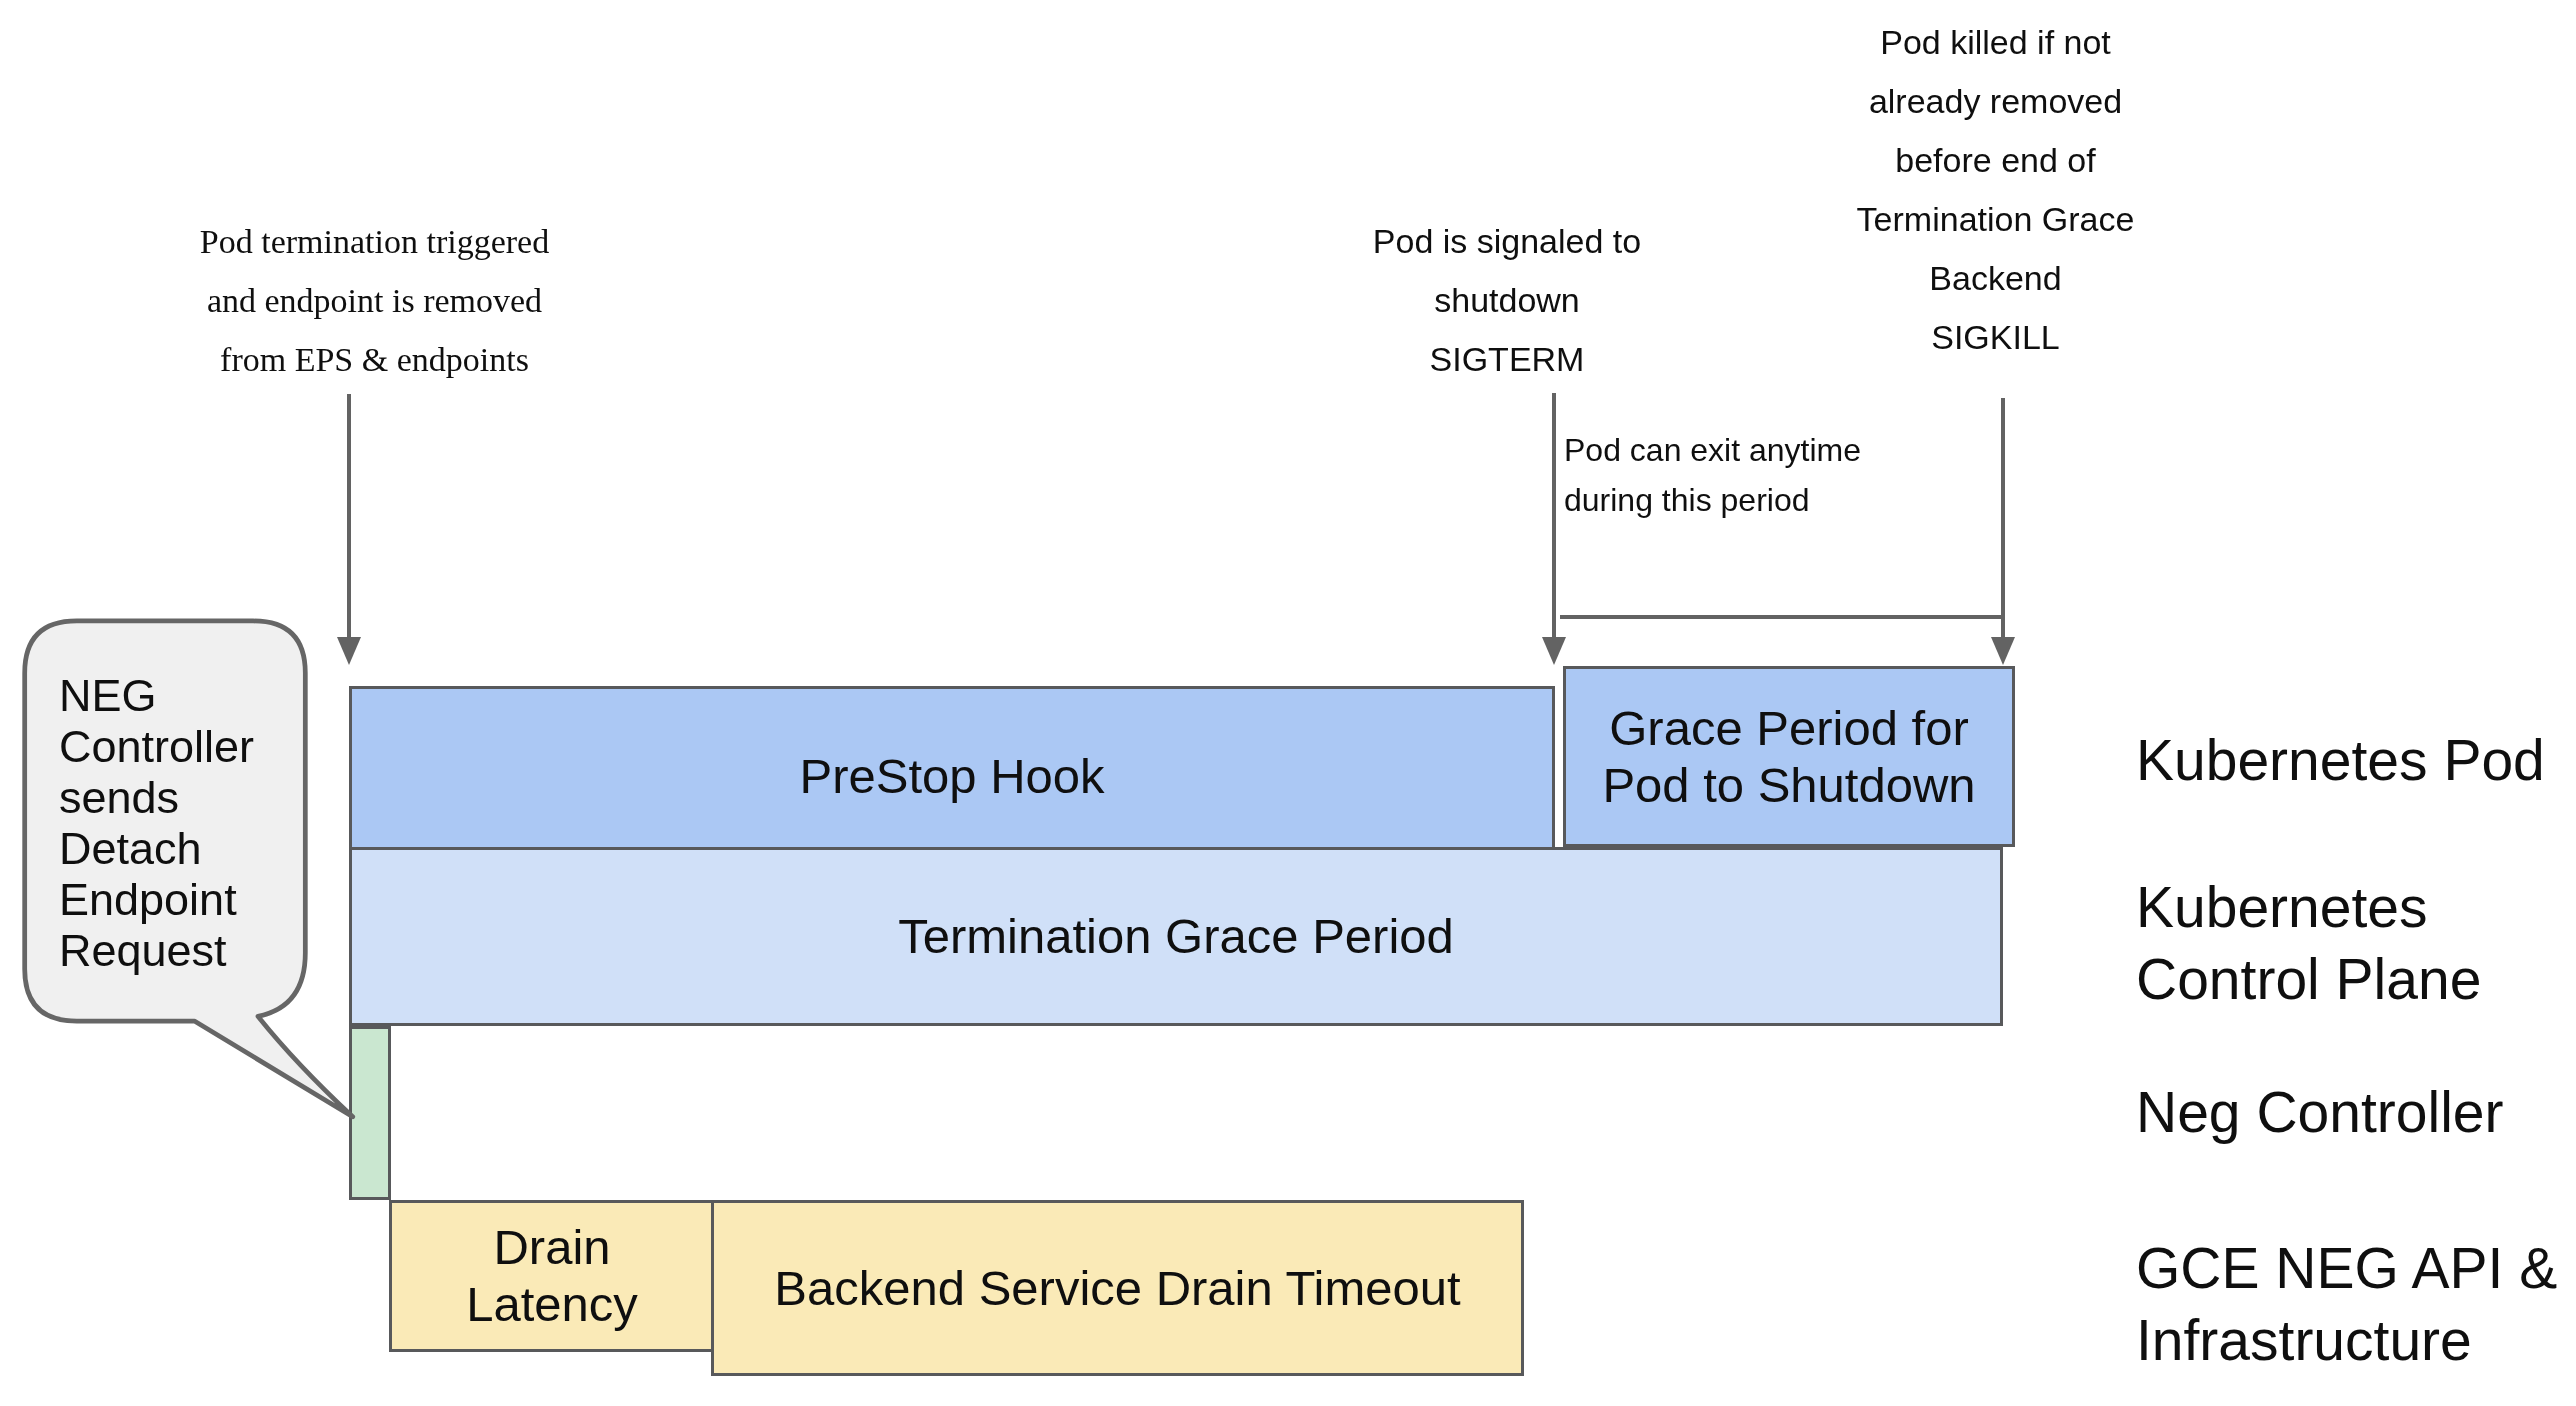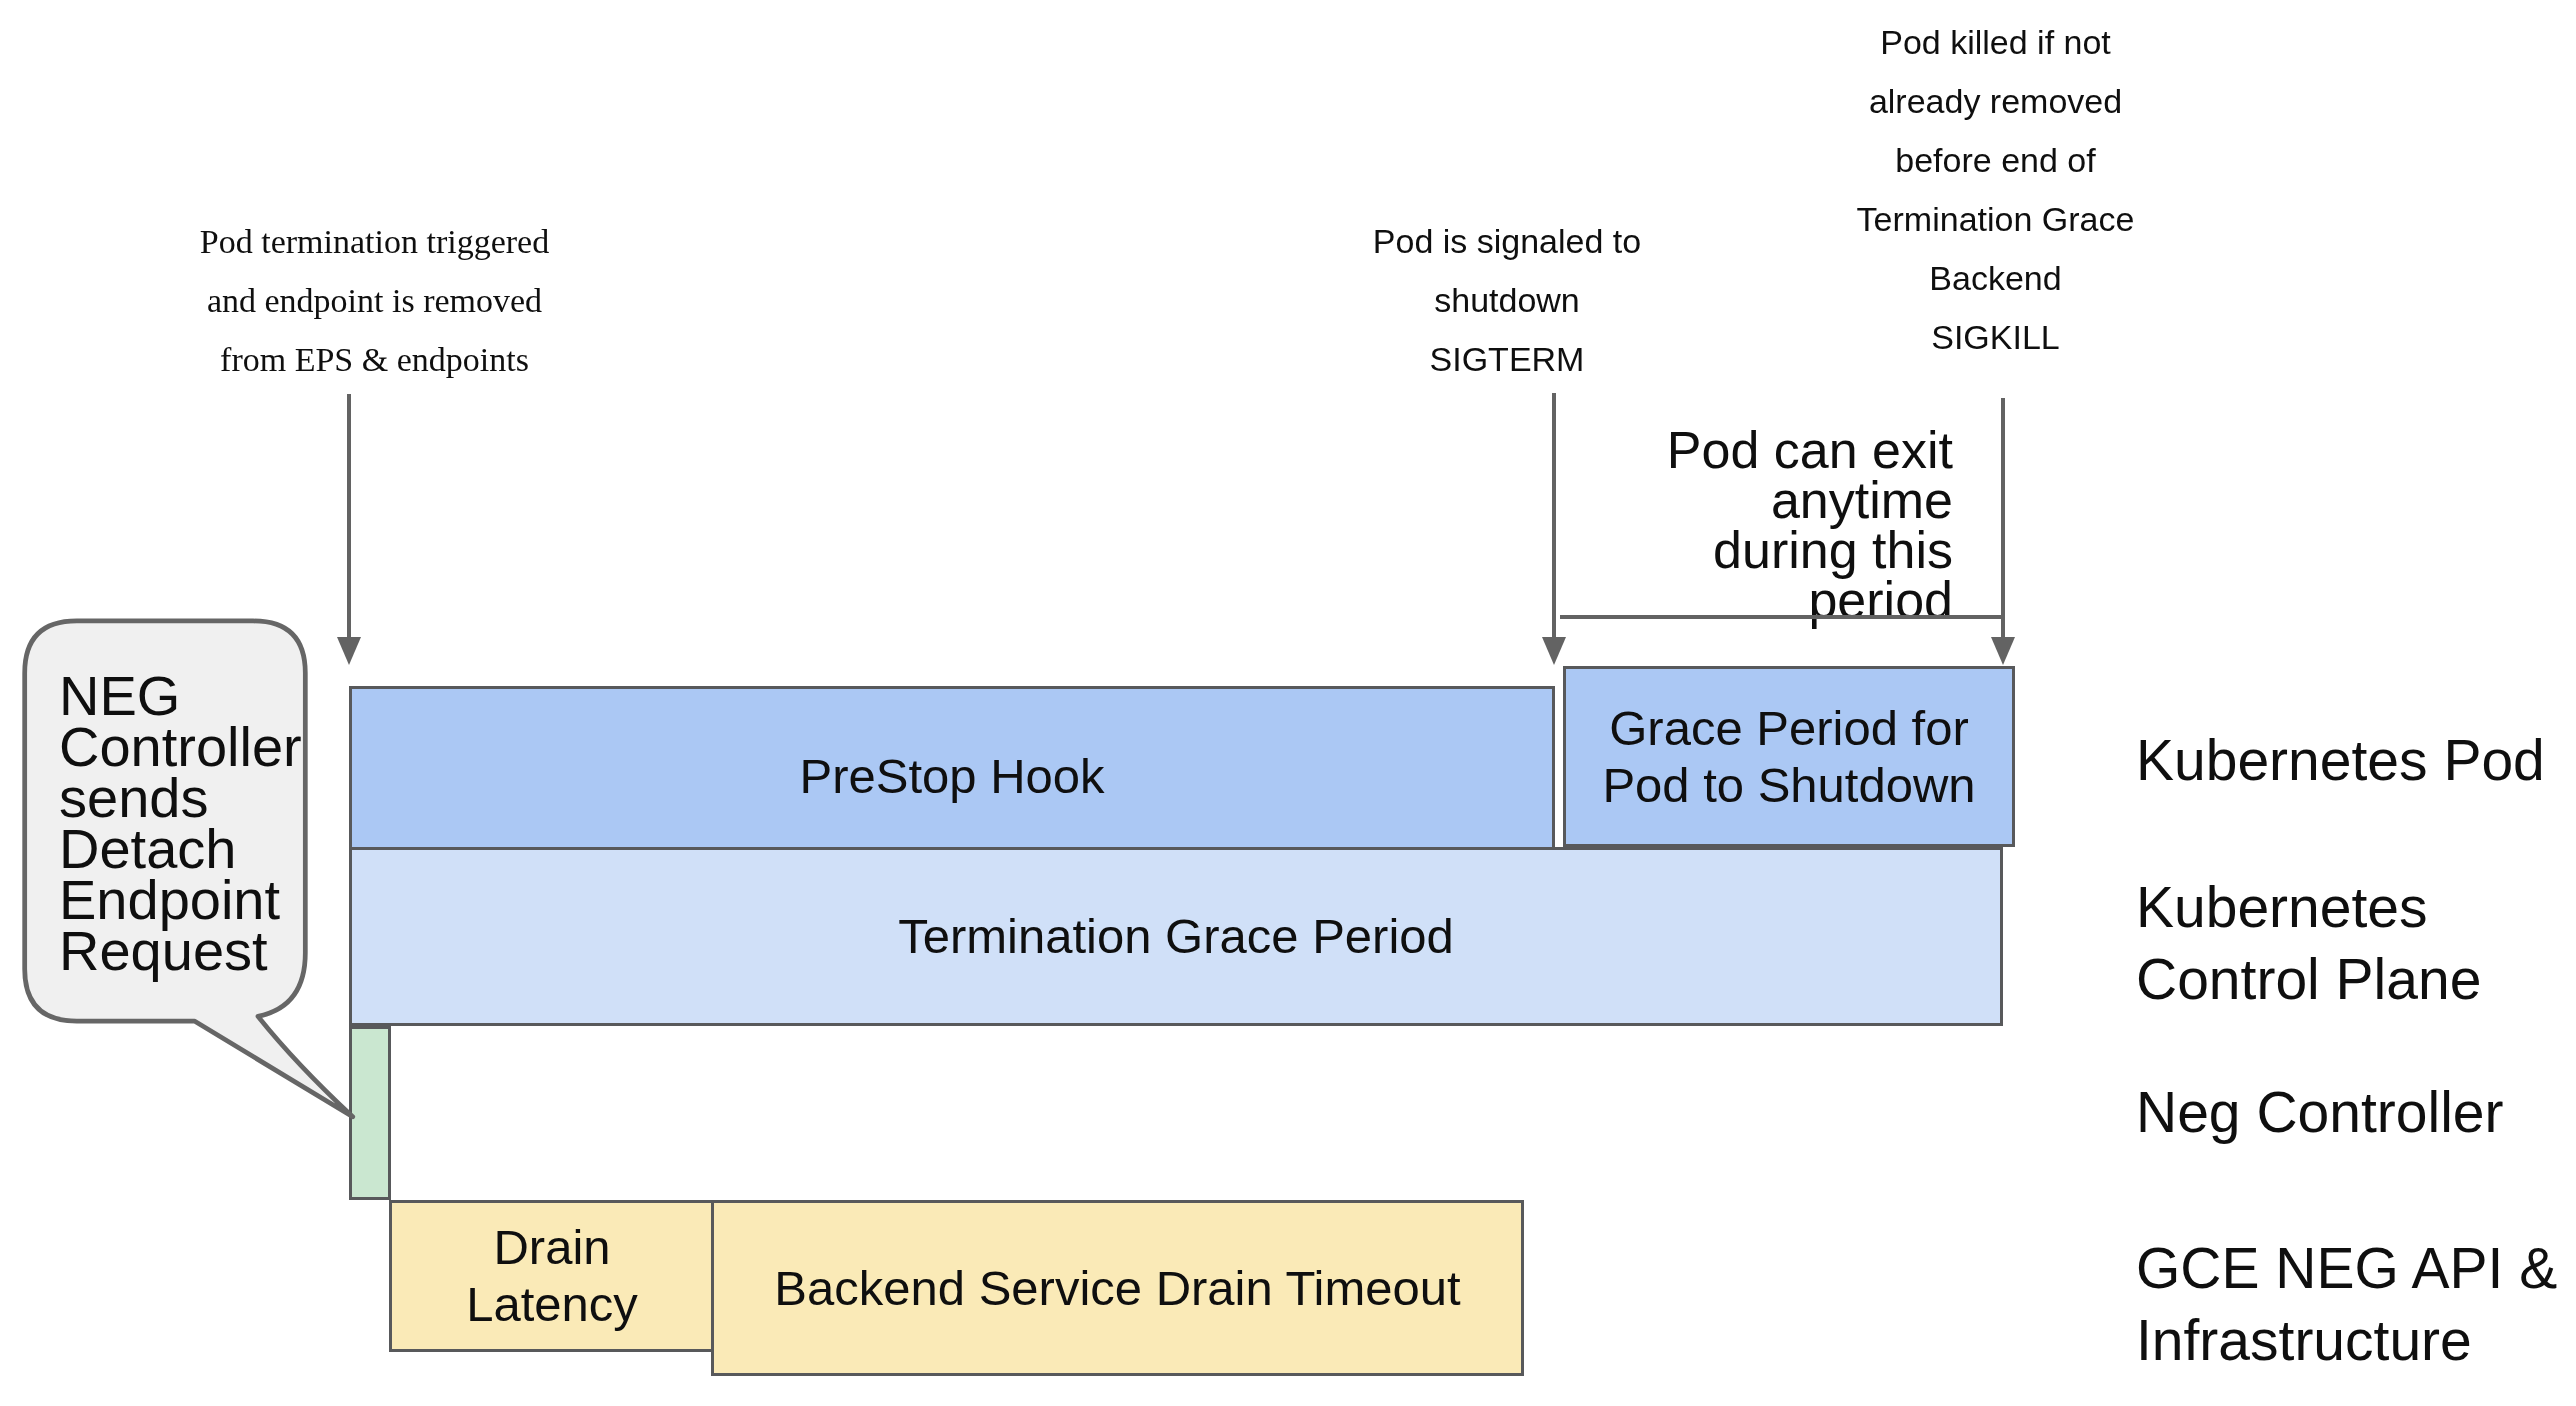--- a/index.html
+++ b/index.html
@@ -14,22 +14,22 @@
   }
   .abs { position: absolute; }
   .annotation {
     text-align: center;
     font-size: 34px;
     line-height: 59px;
     white-space: nowrap;
   }
   .annotation .line { white-space: nowrap; }
   .annotation-small {
-    text-align: right;
-    font-size: 52px;
+    text-align: left;
+    font-size: 32px;
     line-height: 50px;
   }
   .vline { width: 3.8px; background: var(--line, #636363); }
   .hline { height: 3.8px; background: var(--line, #636363); }
   .arrowhead {
     width: 0; height: 0;
     border-left: 12.3px solid transparent;
     border-right: 12.3px solid transparent;
     border-top: 28.4px solid var(--line, #636363);
   }
@@ -53,21 +53,21 @@
     text-align: left;
   }
   #bubble-svg { left: 0; top: 0; pointer-events: none; }
   #bubble-svg path {
     fill: var(--bubble_fill, #f0f0f0);
     stroke: var(--bubble_border, #666666);
     stroke-width: 5px;
     stroke-linejoin: round;
   }
   .bubble-text {
-    font-size: 56px;
+    font-size: 45px;
     line-height: 51px;
     text-align: left;
   }
 </style>
 </head>
 <body>
 
 <div id="canvas">
 
   <div class="abs annotation" style="left:57px; top:212px; width:635px;font-family:Liberation Serif, serif;">

